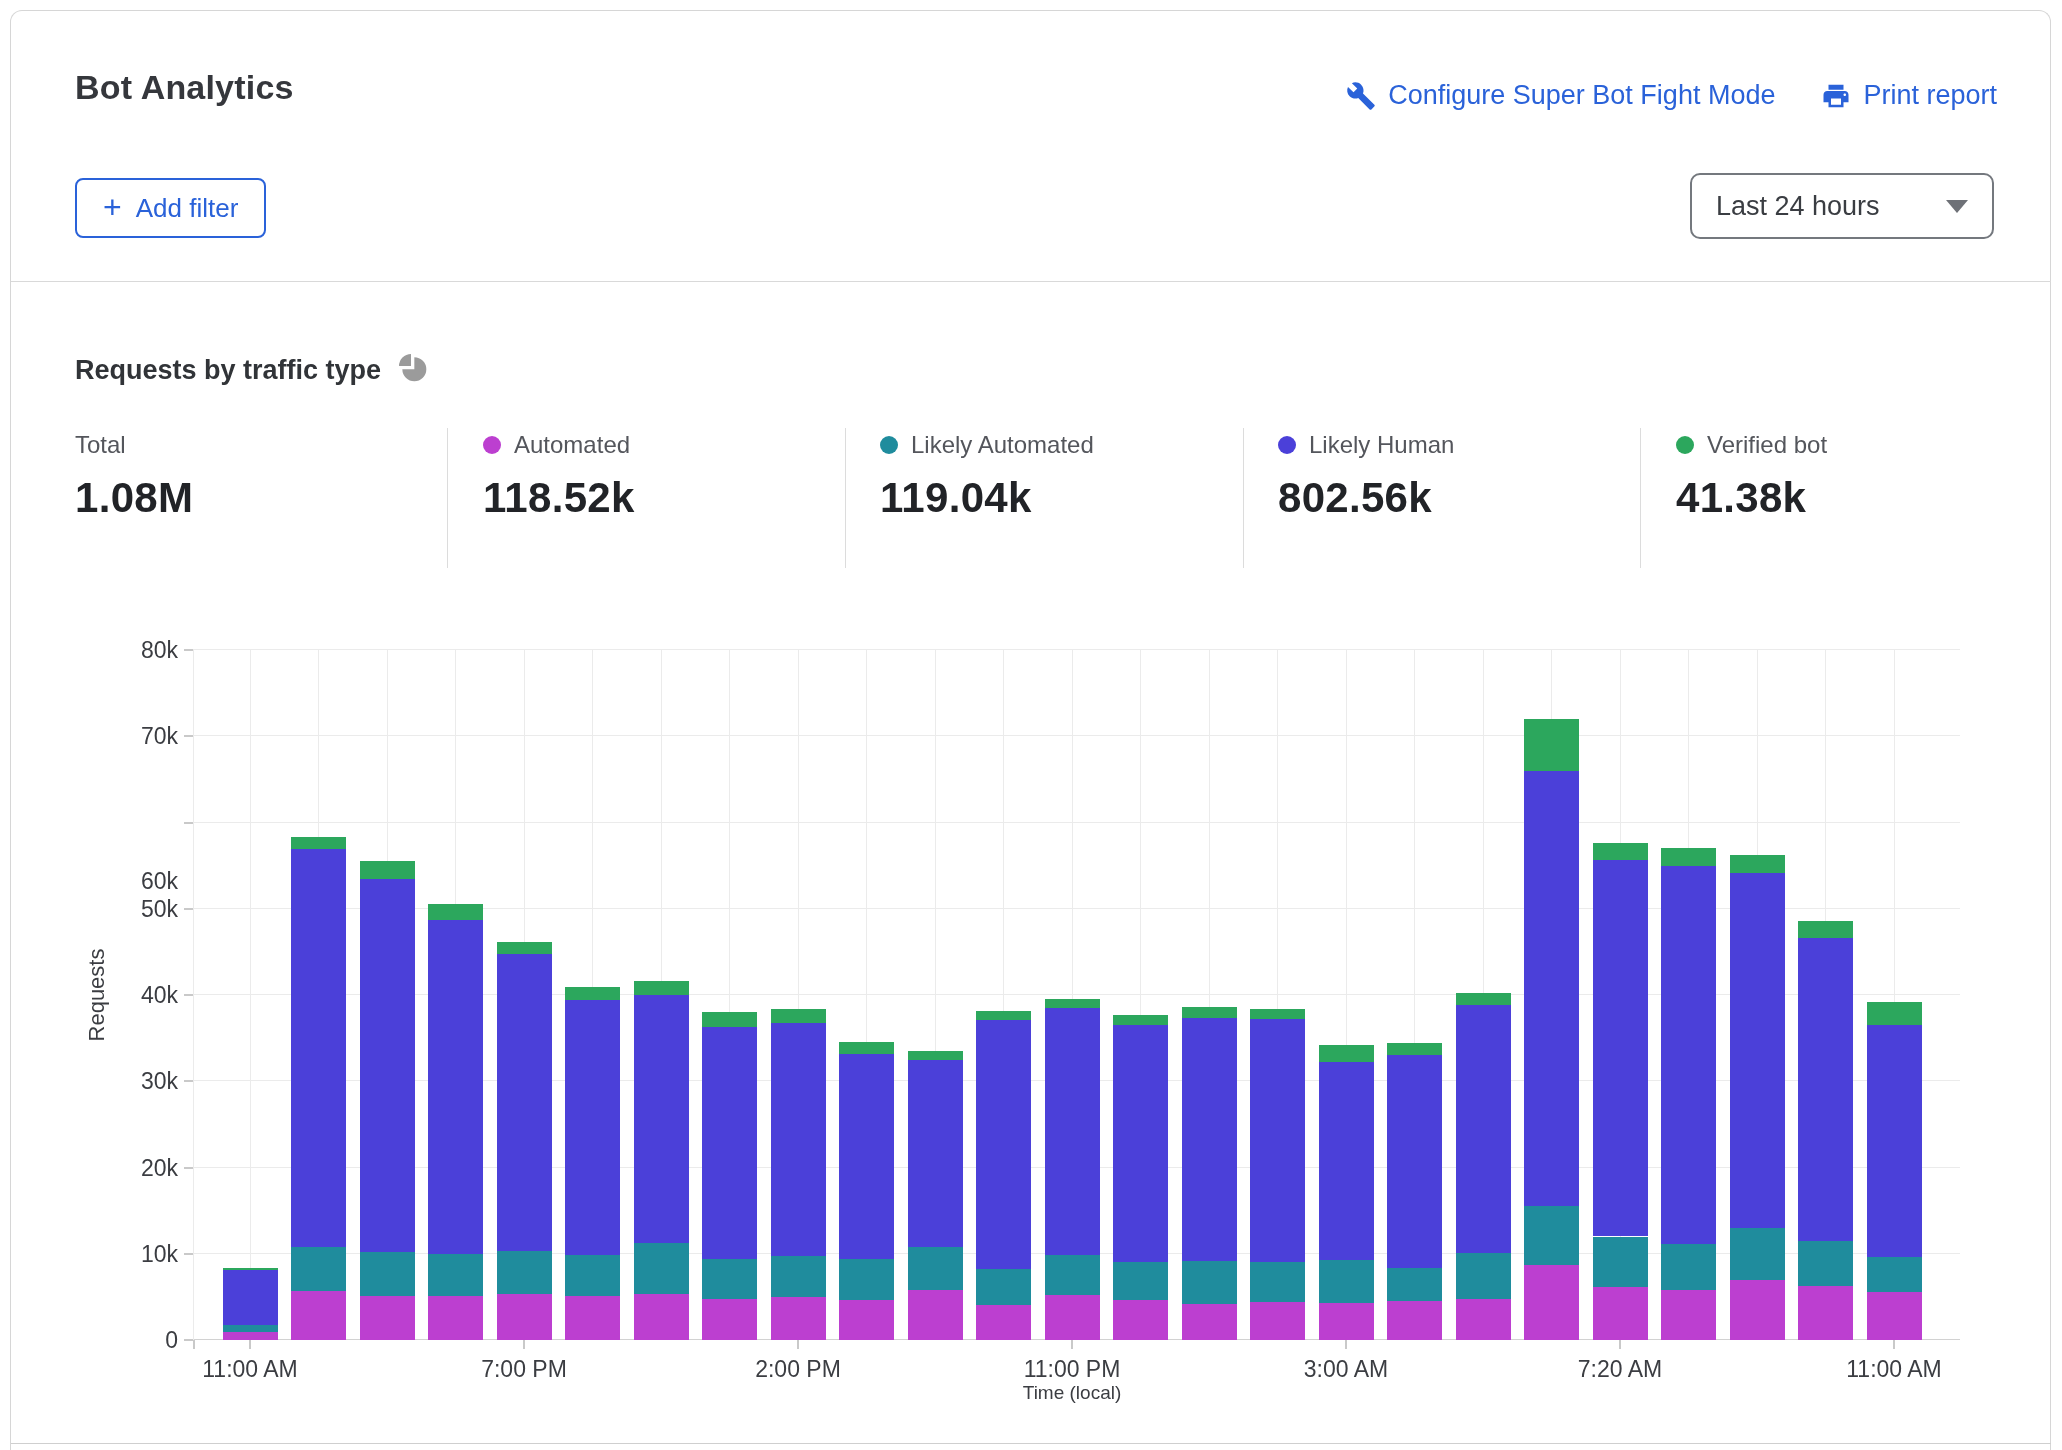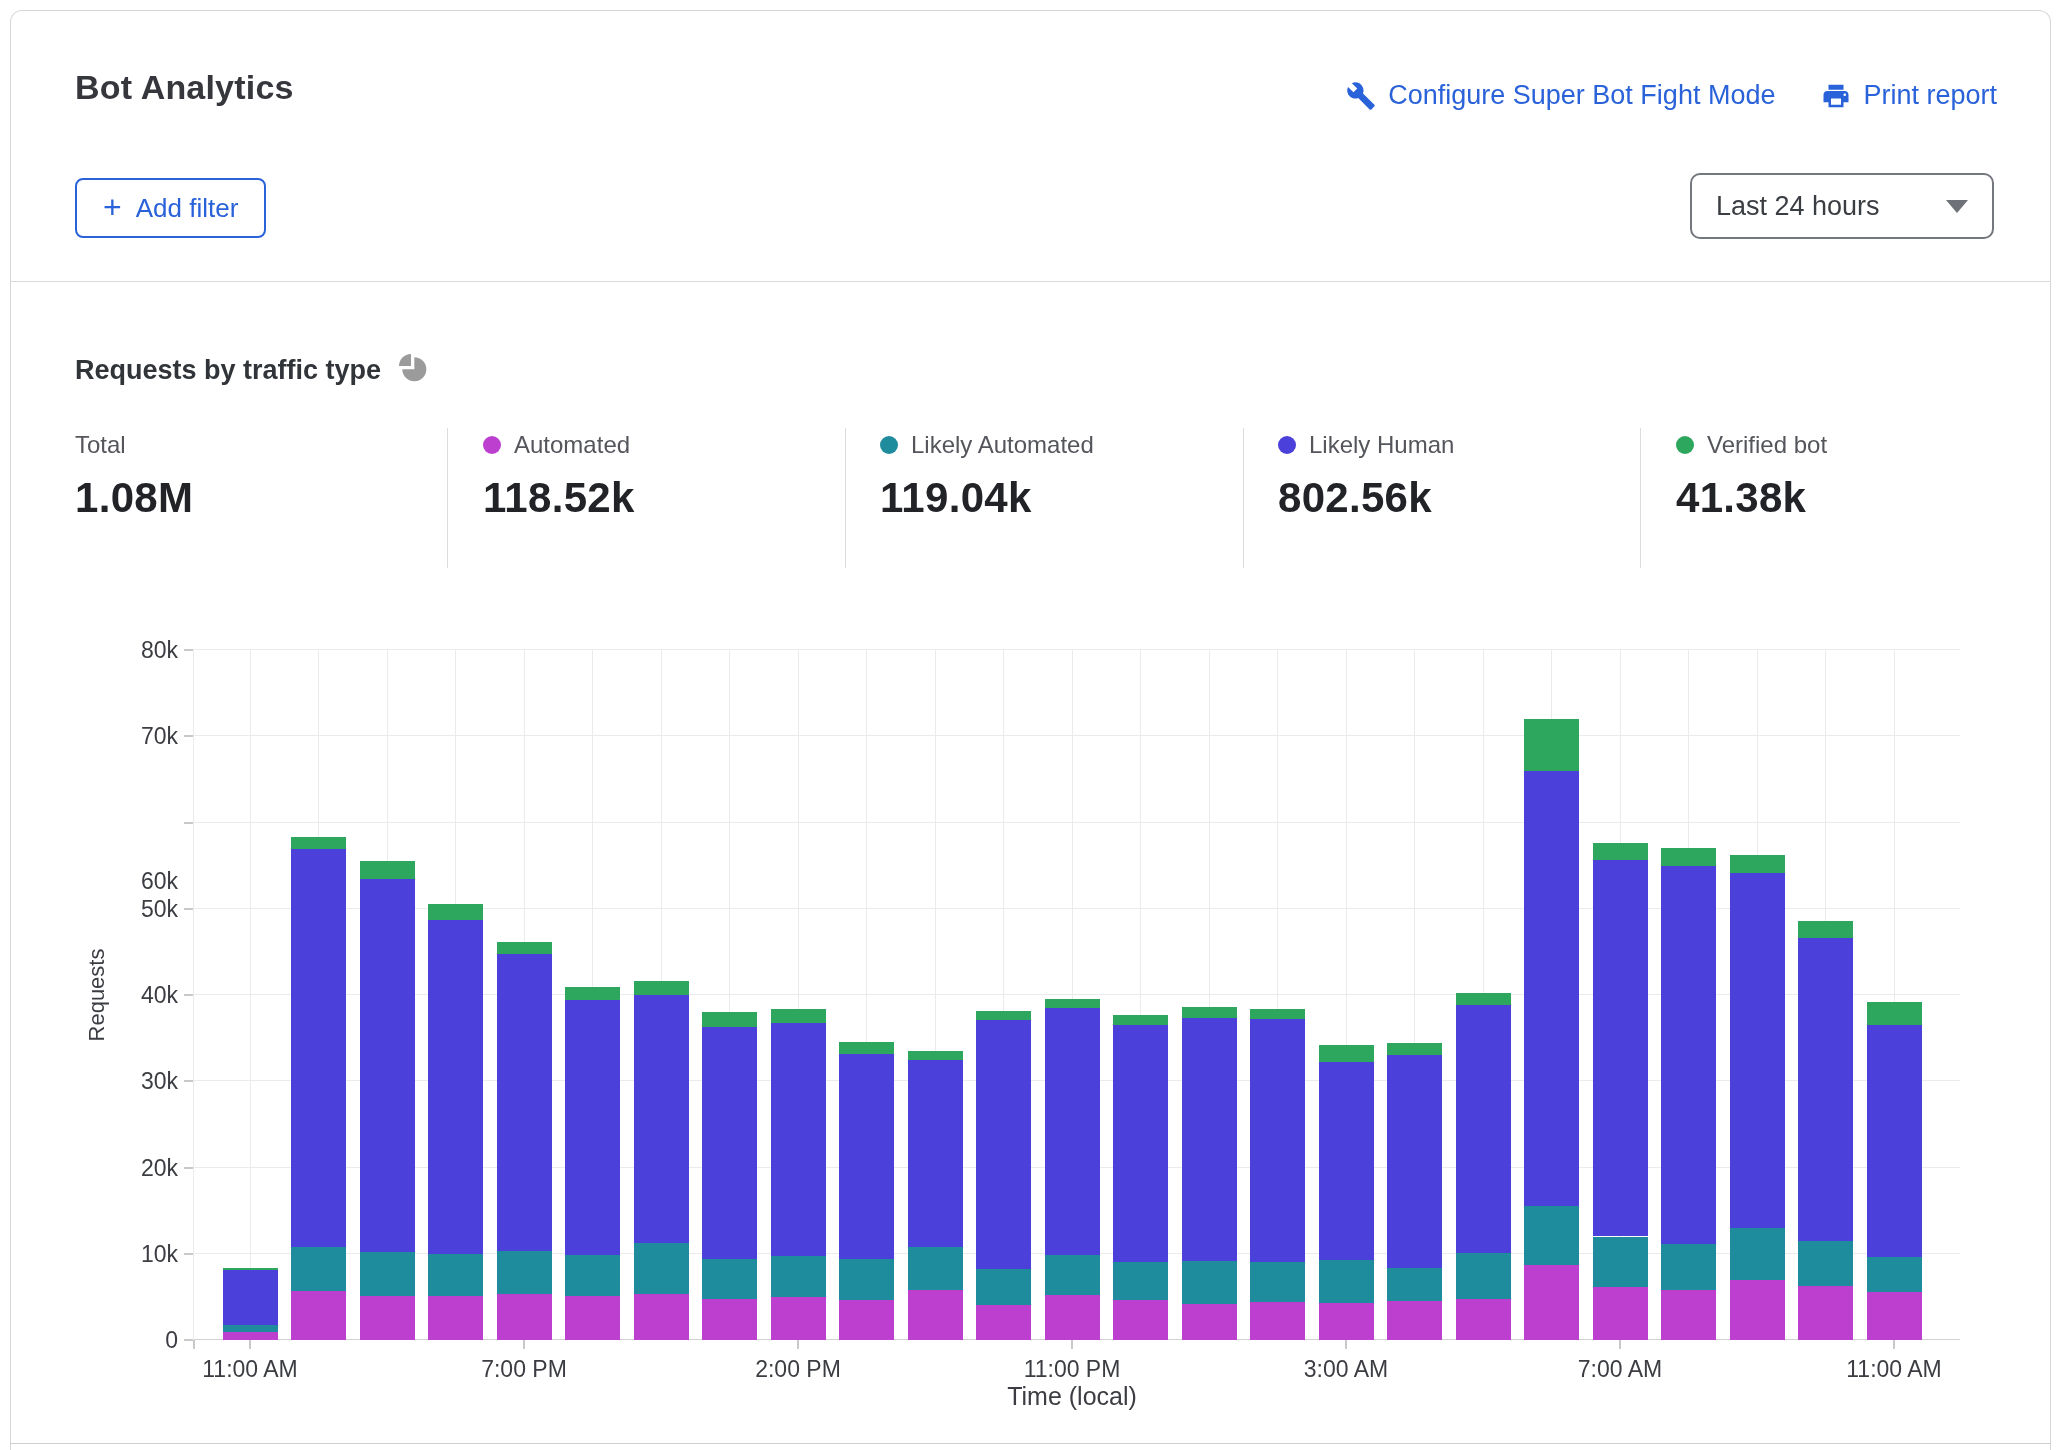--- a/index.html
+++ b/index.html
@@ -40,21 +40,21 @@
   .stat-div{position:absolute;top:428px;width:1px;height:140px;background:#dcdcdc;}
   #plot{left:193px;top:650px;width:1767px;height:690px;}
   .gl{position:absolute;background:#ebebeb;}
   .gl0{background:#d2d2d2;}
   .seg{position:absolute;}
   .ytick{position:absolute;width:80px;left:-95px;text-align:right;font-size:23px;color:#3b3d42;}
   .ytickmark{position:absolute;left:-9px;width:9px;height:2px;background:#c9c9c9;}
   .xtick{position:absolute;top:706px;transform:translateX(-50%);font-size:23px;color:#3b3d42;white-space:nowrap;}
   .xtickmark{position:absolute;top:690px;width:2px;height:9px;background:#c9c9c9;}
   .yaxis-title{left:97px;top:995px;transform:translate(-50%,-50%) rotate(-90deg);font-size:22px;color:#3b3d42;}
-  .xaxis-title{left:1072px;top:1382px;transform:translateX(-50%);font-size:25px;color:#3b3d42;}
+  .xaxis-title{left:1072px;top:1382px;transform:translateX(-50%);font-size:19px;color:#3b3d42;}
 </style>
 </head>
 <body style="--accent: #2a62d9;">
 
 <div class="card"></div>
 
 <div class="abs page-title">Bot Analytics</div>
 
 <div class="abs header-actions">
   <a class="hlink">
@@ -296,21 +296,21 @@
     <div class="xtick" style="left: 57px;">11:00 AM</div>
     <div class="xtickmark" style="left: 330px;"></div>
     <div class="xtick" style="left: 331px;">7:00 PM</div>
     <div class="xtickmark" style="left: 604px;"></div>
     <div class="xtick" style="left: 605px;">2:00 PM</div>
     <div class="xtickmark" style="left: 878px;"></div>
     <div class="xtick" style="left: 879px;">11:00 PM</div>
     <div class="xtickmark" style="left: 1152px;"></div>
     <div class="xtick" style="left: 1153px;">3:00 AM</div>
     <div class="xtickmark" style="left: 1426px;"></div>
-    <div class="xtick" style="left: 1427px;">7:00 AM</div>
+    <div class="xtick" style="left: 1427px;">7:20 AM</div>
     <div class="xtickmark" style="left: 1700px;"></div>
     <div class="xtick" style="left: 1701px;">11:00 AM</div>
     <div class="xtickmark" style="left: 0px;"></div>
   </div>
 <div class="abs yaxis-title">Requests</div>
 <div class="abs xaxis-title">Time (local)</div>
 
 <div class="abs divider-h" style="left:11px;top:1443px;width:2040px;background:#cfcfcf;"></div>
 
 </body></html>

